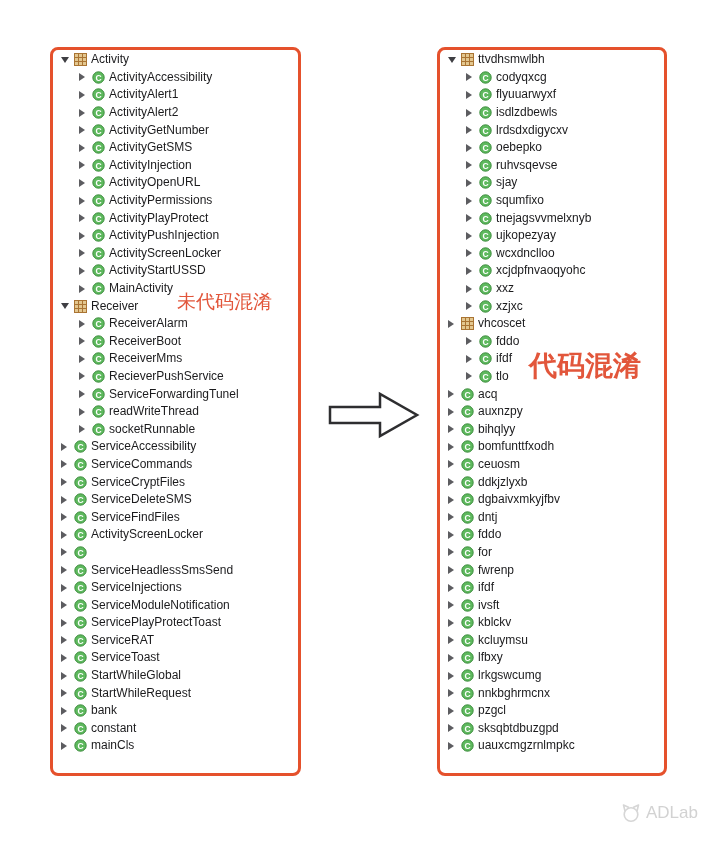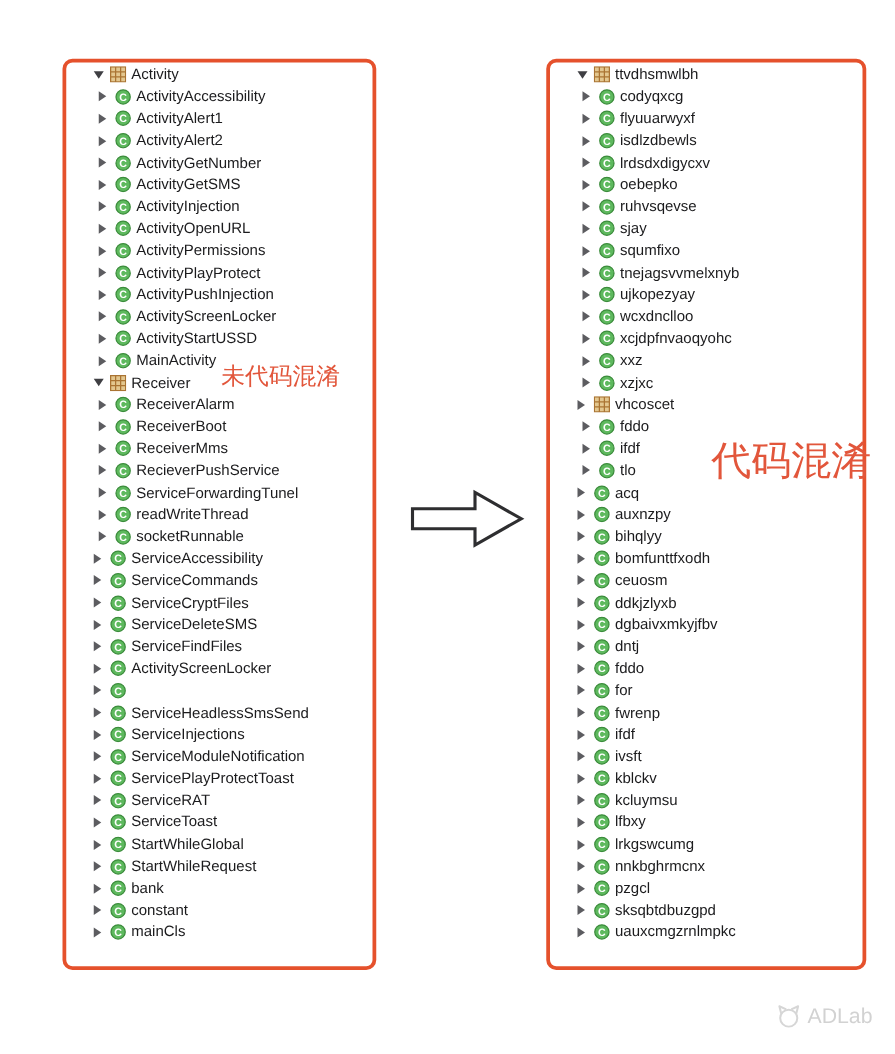--- a/index.html
+++ b/index.html
@@ -6,44 +6,44 @@
   body{
     width:716px;height:843px;position:relative;background:#ffffff;
     font-family:"Liberation Sans","DejaVu Sans",sans-serif;
     overflow:hidden;
   }
   .panel{
     position:absolute;background:#ffffff;border:3px solid #e5512c;
     border-radius:8px;box-sizing:border-box;overflow:hidden;padding-top:1px;
   }
   #left-panel{left:50px;top:47px;width:251px;height:729px;}
-  #right-panel{left:437px;top:47px;width:256px;height:729px;}
+  #right-panel{left:437px;top:47px;width:230px;height:729px;}
   .row{
     height:17.6px;display:flex;align-items:center;white-space:nowrap;
     font-size:12px;color:#1b1b1d;
   }
-  .row.lvl0{padding-left:22px;}
+  .row.lvl0{padding-left:8px;}
   .row.lvl1{padding-left:26px;}
   .arrow{width:13px;min-width:13px;height:17px;display:inline-flex;align-items:center;}
   .arrow.arr-right::before{
     content:"";display:block;width:0;height:0;
     border-left:6px solid #5c5c60;border-top:4px solid transparent;border-bottom:4px solid transparent;
   }
   .arrow.arr-down::before{
     content:"";display:block;width:0;height:0;
     border-top:6px solid #3f3f43;border-left:4px solid transparent;border-right:4px solid transparent;
   }
   .icon{width:13px;min-width:13px;height:13px;display:inline-flex;margin-right:4px;}
   .label{line-height:17px;}
   .anno{
     position:absolute;color:#e2563b;font-weight:400;letter-spacing:0px;
     line-height:1;white-space:nowrap;
   }
   #left-anno{left:177px;top:292px;font-size:19px;}
-  #right-anno{left:569px;top:352px;font-size:32px;}
+  #right-anno{left:529px;top:352px;font-size:28px;font-weight:bold;}
   #between-arrow{position:absolute;left:328px;top:390px;}
   #watermark{
     position:absolute;left:620px;top:802px;display:flex;align-items:center;gap:4px;
     color:#d2d2d2;font-size:17px;font-weight:500;justify-content:center;
   }
 </style>
 </head>
 <body>
 
 <div id="left-panel" class="panel">

